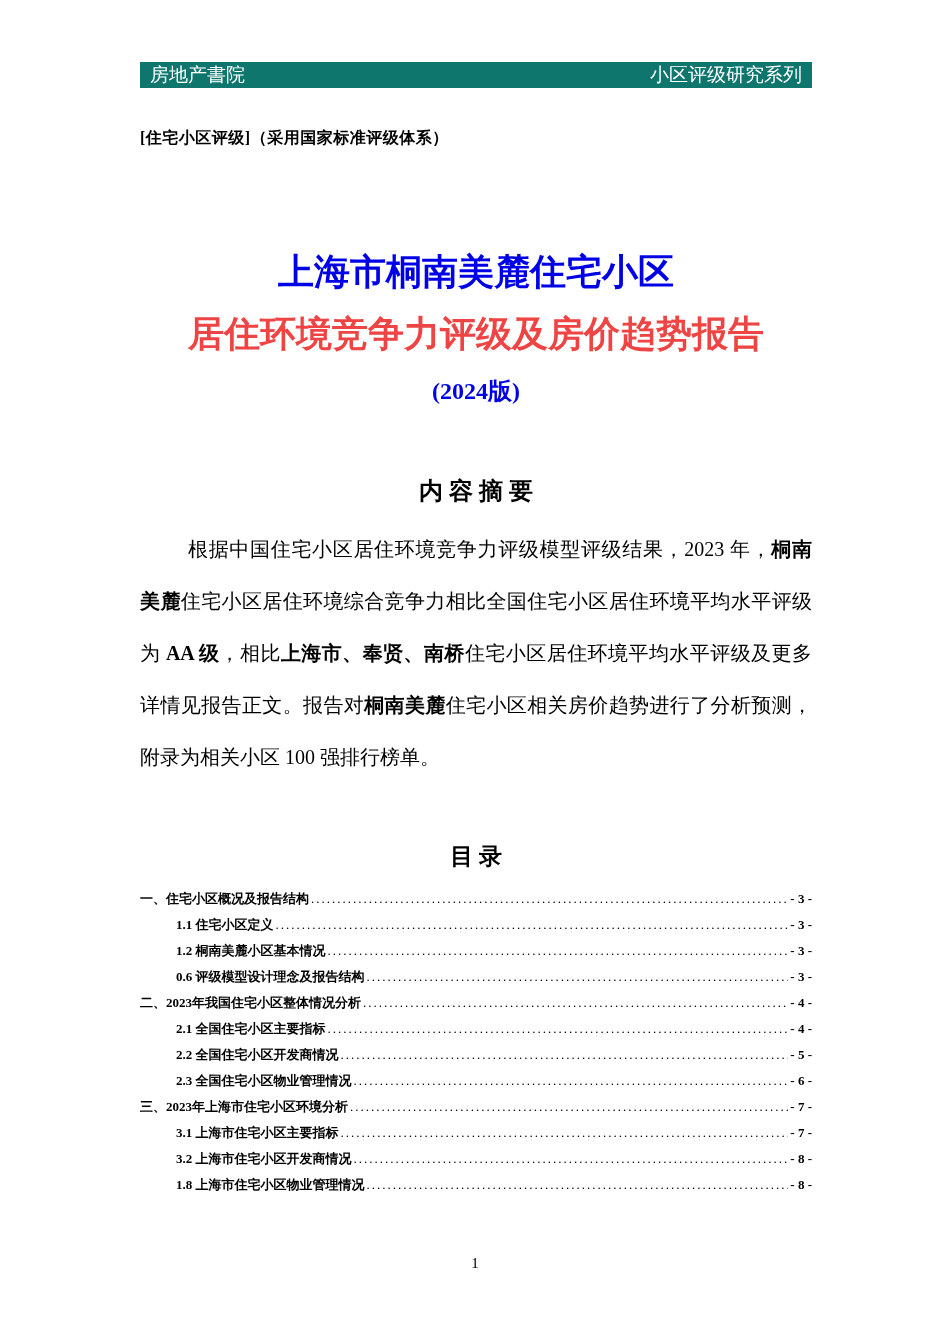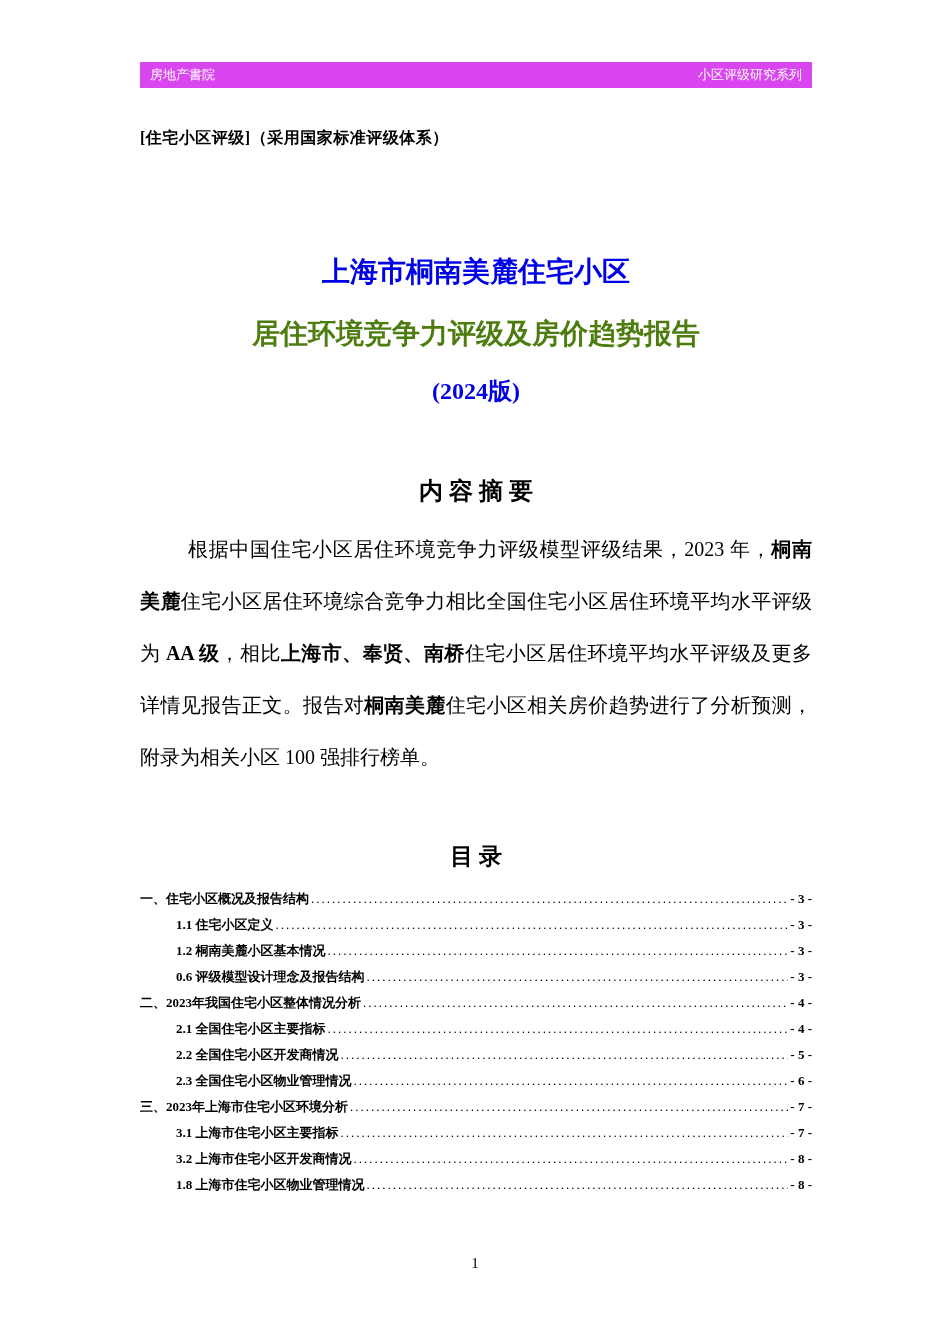--- a/index.html
+++ b/index.html
@@ -17,43 +17,43 @@
     color: #000000;
     box-sizing: border-box;
     padding: 62px 138px 0 140px;
     overflow: hidden;
   }
   
   .header-bar {
     display: flex;
     justify-content: space-between;
     align-items: center;
-    background: #d946ef;
+    background: #0f766e;
     color: #ffffff;
     font-family: "Liberation Sans", "DejaVu Sans", sans-serif;
-    font-size: 13px;
+    font-size: 19px;
     padding: 5px 10px;
     height: 16px;
     line-height: 16px;
   }
   
   .doc-tagline {
     margin-top: 40px;
     font-size: 16px;
     font-weight: bold;
     letter-spacing: 0.5px;
   }
   
   .title-block {
     margin-top: 92px;
     text-align: center;
   }
   .title-line {
     margin: 0;
-    font-size: 28px;
+    font-size: 36px;
     font-weight: bold;
     line-height: 62px;
   }
   .title-edition {
     margin-top: 8px;
     font-size: 24px;
     font-weight: bold;
     line-height: 36px;
   }
   
@@ -123,21 +123,21 @@
 
   <div class="header-bar">
     <span>房地产書院</span>
     <span>小区评级研究系列</span>
   </div>
 
   <div class="doc-tagline">[住宅小区评级]（采用国家标准评级体系）</div>
 
   <div class="title-block">
     <h1 class="title-line title-blue" style="color: rgb(0, 0, 230);">上海市桐南美麓住宅小区</h1>
-    <h1 class="title-line title-blue" style="color: #4d7c0f;">居住环境竞争力评级及房价趋势报告</h1>
+    <h1 class="title-line title-blue" style="color: #ef4444;">居住环境竞争力评级及房价趋势报告</h1>
     <div class="title-edition title-blue" style="color: rgb(0, 0, 230);">(2024版)</div>
   </div>
 
   <h2 class="section-heading summary-heading-pos">内 容 摘 要</h2>
 
   <p class="summary-text"><span>根据中国住宅小区居住环境竞争力评级模型评级结果，2023 年，</span><span style="font-weight: bold;">桐南美麓</span><span>住宅小区居住环境综合竞争力相比全国住宅小区居住环境平均水平评级为 </span><span style="font-weight: bold;">AA 级</span><span>，相比</span><span style="font-weight: bold;">上海市、奉贤、南桥</span><span>住宅小区居住环境平均水平评级及更多详情见报告正文。报告对</span><span style="font-weight: bold;">桐南美麓</span><span>住宅小区相关房价趋势进行了分析预测，附录为相关小区 100 强排行榜单。</span></p>
 
   <h2 class="section-heading toc-heading-pos">目 录</h2>
 
   <div class="toc">

